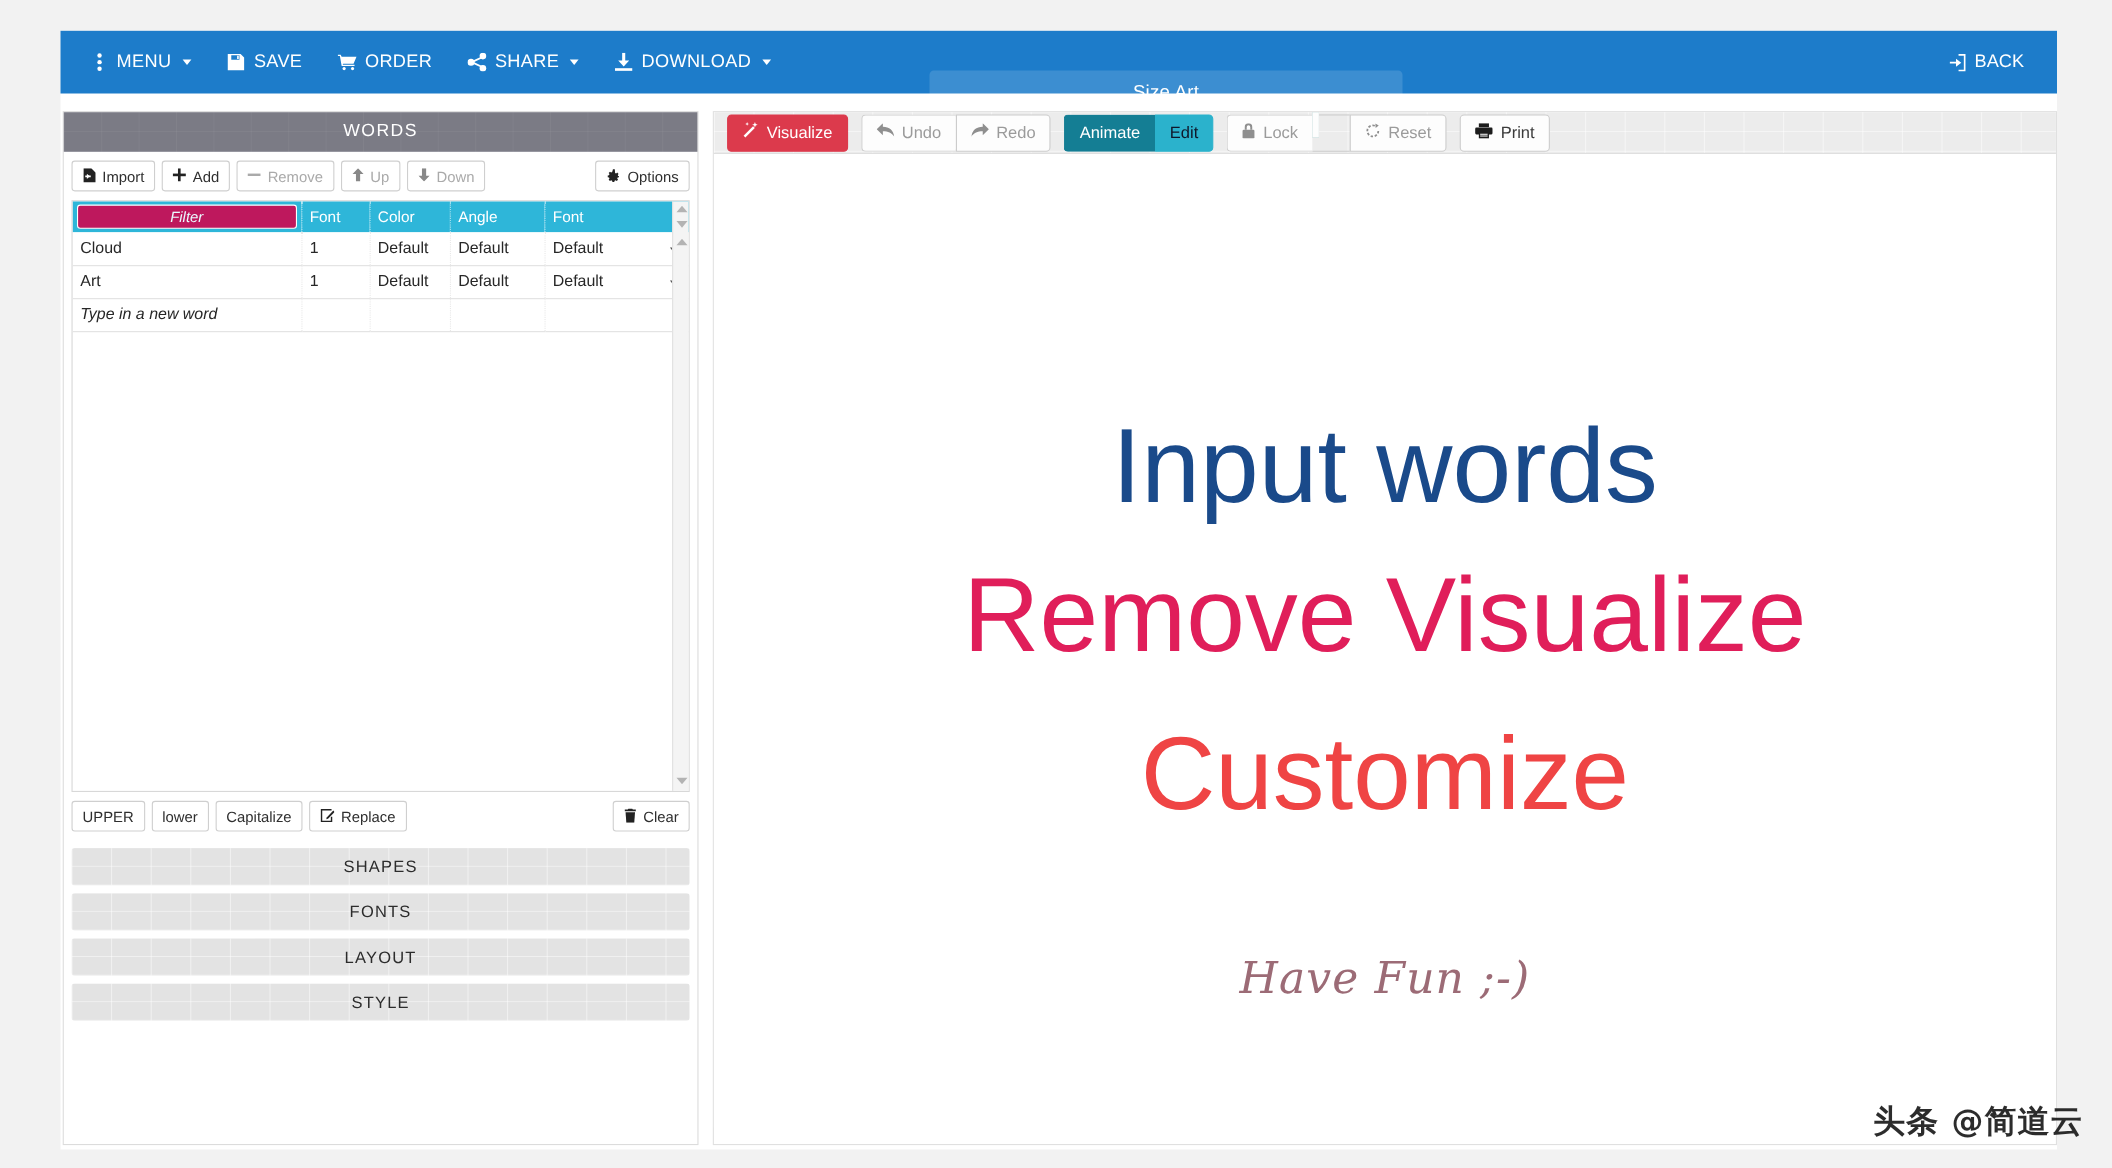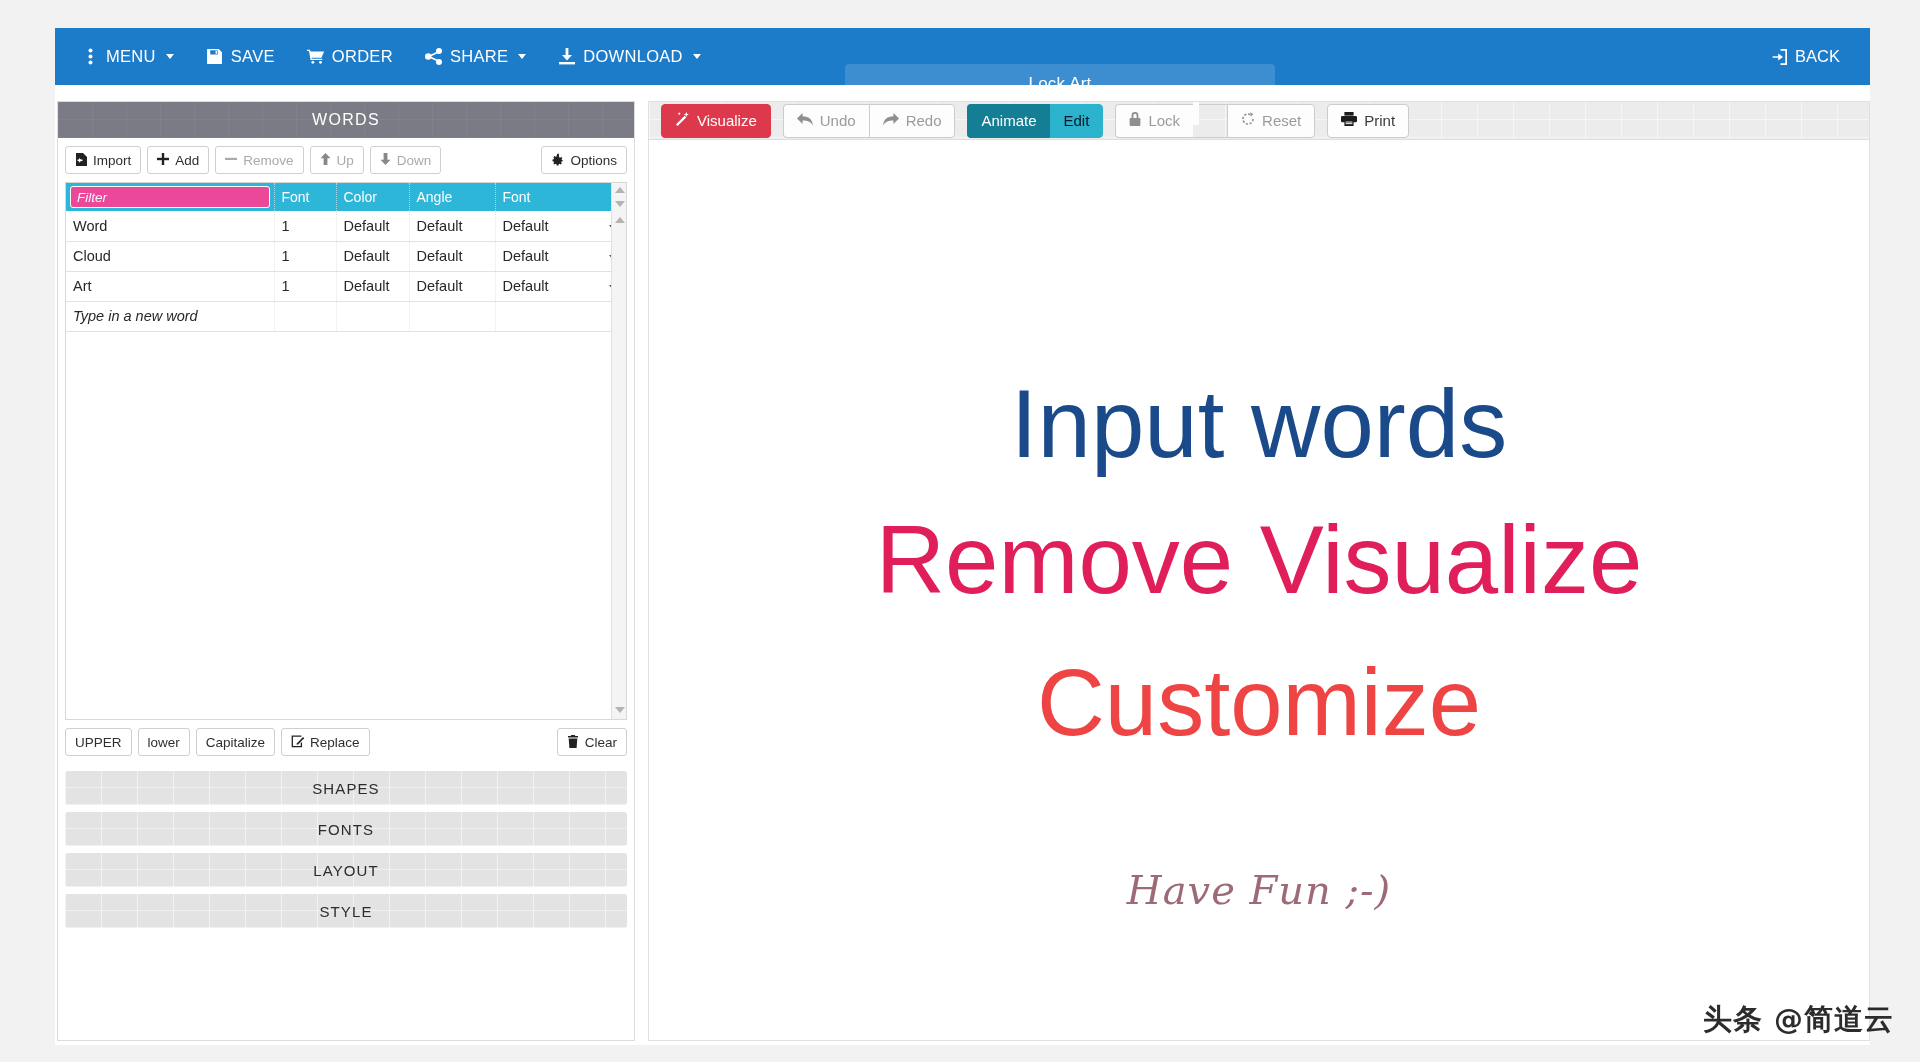--- a/index.html
+++ b/index.html
@@ -114,24 +114,25 @@
     background: #2eb6d9; color: #ffffff;
     font-weight: normal; font-size: 14px;
     text-align: left; padding: 4px 7px; height: 28px;
     border-right: 1px dotted rgba(255,255,255,.55);
   }
   table.wt th:last-child { border-right: none; }
   table.wt th.filter-th { padding: 3px 4px; }
   .filter-input {
     width: 100%; height: 22px;
     border: 1px solid #ffffff; border-radius: 3px;
-    background: #ec4899; color: #eafaff;
+    background: #be185d; color: #eafaff;
     font-style: italic; font-size: 13.5px;
     padding: 0 6px; outline: none;
     font-family: "Liberation Sans", sans-serif;
+    text-align: center;
   }
   .filter-input::placeholder { color: #eafaff; font-style: italic; }
   table.wt td {
     border-bottom: 1px solid #e2e2e2;
     border-right: 1px dotted #e8e8e8;
     padding: 4px 7px; height: 30px;
     font-size: 14.5px; color: #272727;
     vertical-align: middle;
   }
   table.wt td:last-child { border-right: none; }
@@ -307,21 +308,21 @@
         <svg width="16" height="17" viewBox="0 0 16 17" fill="#fff">
             <path d="M6.6 0h2.8v7H13L8 12.4 3 7h3.6V0z"></path>
             <rect x="0" y="14" width="16" height="2.4"></rect>
           </svg>
       </span>
       <span>DOWNLOAD</span>
       <span class="caret"></span>
     </div>
 
     <div id="title-pill">
-      <span>Lock Art</span>
+      <span>Size Art</span>
     </div>
 
     <div id="back-btn">
       <span class="nav-icon">
         <svg width="17" height="16" viewBox="0 0 17 16" fill="#fff">
             <path d="M8.2 7.2V4.4L13 8l-4.8 3.6V8.8H2.6V7.2h5.6z"></path>
             <path d="M10.5 0H17v16h-6.5v-1.7h4.8V1.7h-4.8V0z"></path>
           </svg>
       </span>
       <span>BACK</span>
@@ -409,27 +410,20 @@
             <th class="filter-th">
               <input class="filter-input" value="" placeholder="Filter" style="">
             </th>
             <th>Font</th>
             <th>Color</th>
             <th>Angle</th>
             <th>Font</th>
           </tr>
         </thead>
         <tbody>
-          <tr>
-            <td>Word</td>
-            <td>1</td>
-            <td>Default</td>
-            <td>Default</td>
-            <td><span>Default</span><span class="dd-caret"></span></td>
-          </tr>
           <tr>
             <td>Cloud</td>
             <td>1</td>
             <td>Default</td>
             <td>Default</td>
             <td><span>Default</span><span class="dd-caret"></span></td>
           </tr>
           <tr>
             <td>Art</td>
             <td>1</td>

